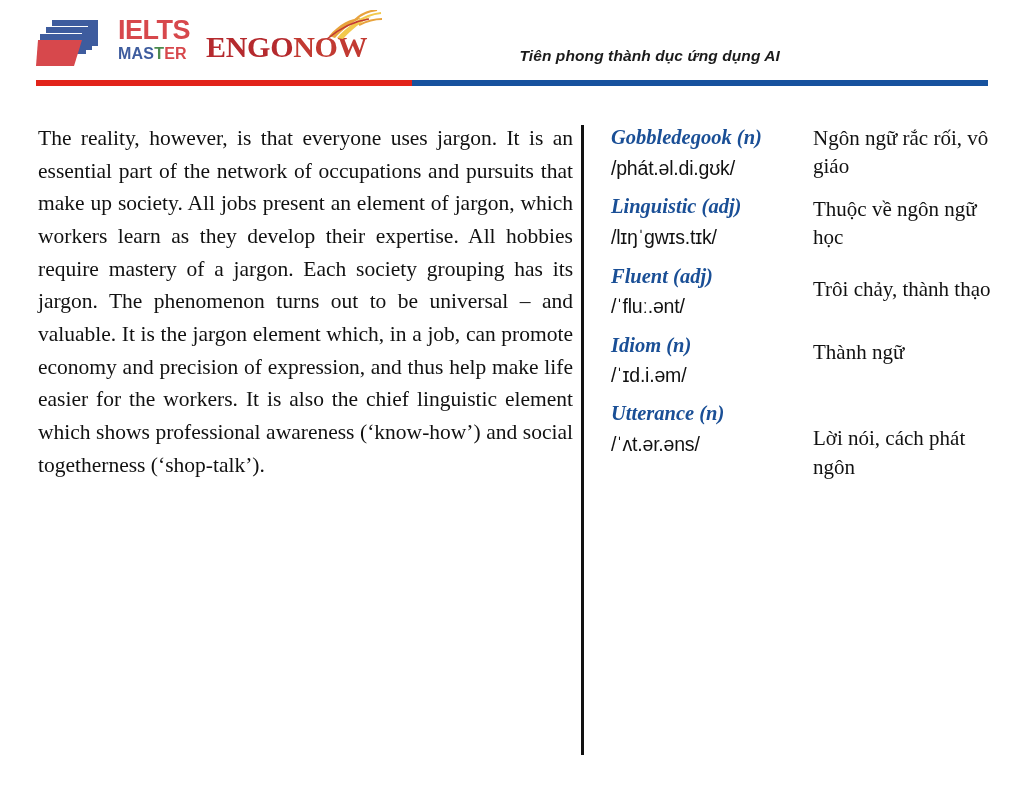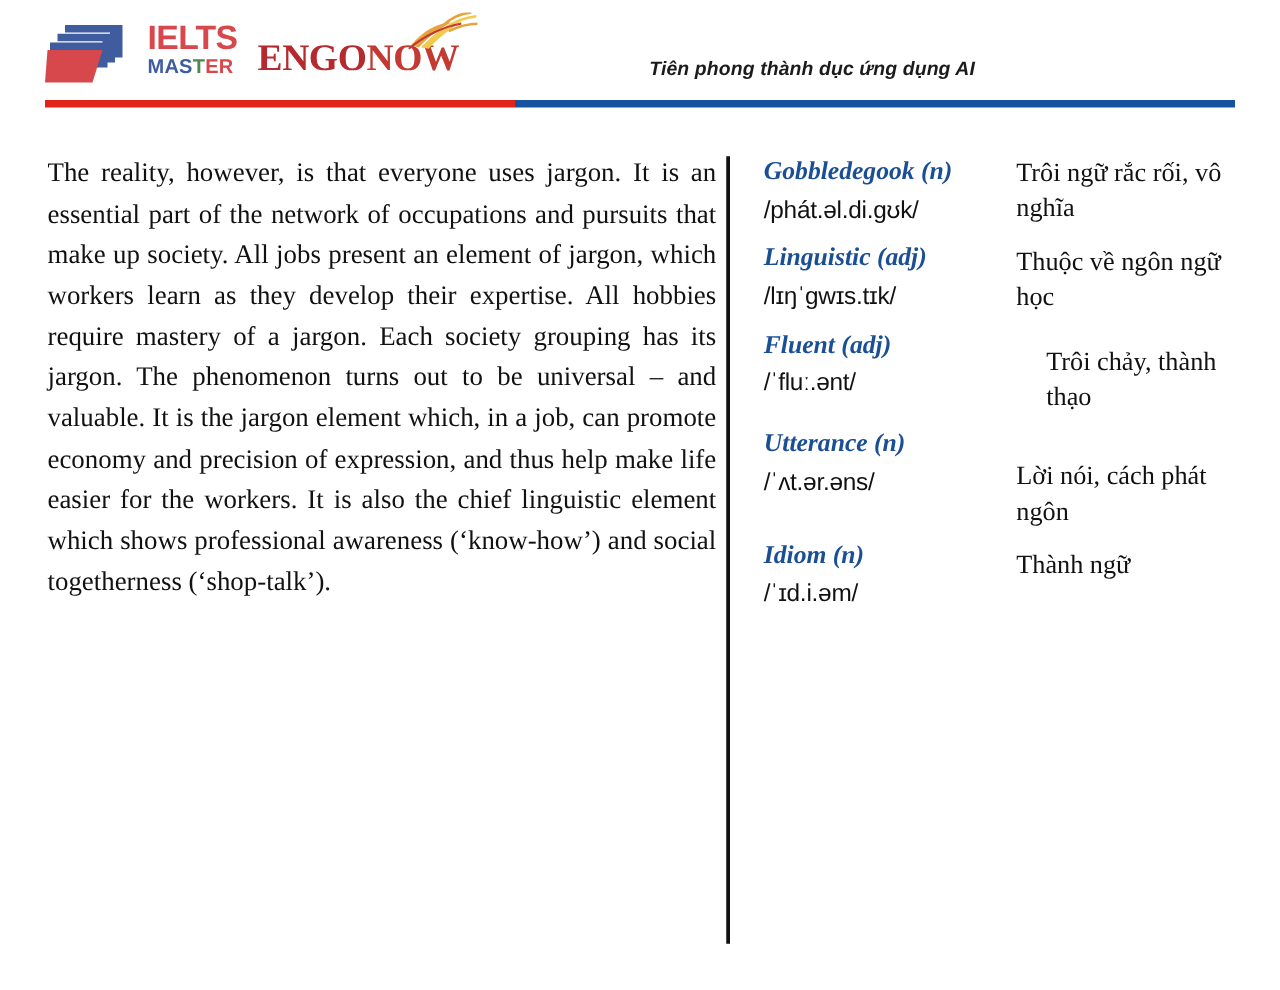--- a/index.html
+++ b/index.html
@@ -181,21 +181,21 @@
     padding-left: 2px;
   }
   .r0 .vocab-meaning { padding-top: 0px; }
   .r1 .vocab-meaning { padding-top: 2px; }
   .r2 .vocab-meaning { padding-top: 12px; }
   .r3 .vocab-meaning { padding-top: 6px; }
   .r4 .vocab-meaning { padding-top: 24px; }
 
   .r0 { margin-bottom: 11px; }
   .r1 { margin-bottom: 11px; }
-  .r2 { margin-bottom: 11px; gap: 24px; }
+  .r2 { margin-bottom: 11px; }
   .r3 { margin-bottom: 11px; }
 </style>
 </head>
 <body>
 
 <div class="header">
 
   <div class="logo-group">
 
     <div class="ielts-logo-wrap" style="display:flex;align-items:flex-start;">
@@ -244,50 +244,50 @@
 
   <div class="passage">The reality, however, is that everyone uses jargon. It is an essential part of the network of occupations and pursuits that make up society. All jobs present an element of jargon, which workers learn as they develop their expertise. All hobbies require mastery of a jargon. Each society grouping has its jargon. The phenomenon turns out to be universal – and valuable. It is the jargon element which, in a job, can promote economy and precision of expression, and thus help make life easier for the workers. It is also the chief linguistic element which shows professional awareness (‘know-how’) and social togetherness (‘shop-talk’).</div>
 
   <div class="vocab">
 
     <div class="vocab-row r0">
       <div class="vocab-left">
         <div class="vocab-word">Gobbledegook (n)</div>
         <div class="vocab-ipa">/phát.əl.di.ɡʊk/</div>
       </div>
-      <div class="vocab-meaning">Trôi ngữ rắc rối, vô nghĩa</div>
+      <div class="vocab-meaning">Ngôn ngữ rắc rối, vô giáo</div>
     </div>
 
     <div class="vocab-row r1">
       <div class="vocab-left">
         <div class="vocab-word">Linguistic (adj)</div>
         <div class="vocab-ipa">/lɪŋˈɡwɪs.tɪk/</div>
       </div>
       <div class="vocab-meaning">Thuộc về ngôn ngữ học</div>
     </div>
 
     <div class="vocab-row r2">
       <div class="vocab-left">
         <div class="vocab-word">Fluent (adj)</div>
         <div class="vocab-ipa">/ˈfluː.ənt/</div>
       </div>
       <div class="vocab-meaning">Trôi chảy, thành thạo</div>
     </div>
 
+    <div class="vocab-row r3">
+      <div class="vocab-left">
+        <div class="vocab-word">Idiom (n)</div>
+        <div class="vocab-ipa">/ˈɪd.i.əm/</div>
+      </div>
+      <div class="vocab-meaning">Thành ngữ</div>
+    </div>
+
     <div class="vocab-row r4">
       <div class="vocab-left">
         <div class="vocab-word">Utterance (n)</div>
         <div class="vocab-ipa">/ˈʌt.ər.əns/</div>
       </div>
       <div class="vocab-meaning">Lời nói, cách phát ngôn</div>
     </div>
 
-    <div class="vocab-row r3">
-      <div class="vocab-left">
-        <div class="vocab-word">Idiom (n)</div>
-        <div class="vocab-ipa">/ˈɪd.i.əm/</div>
-      </div>
-      <div class="vocab-meaning">Thành ngữ</div>
-    </div>
-
   </div>
 
 </div>
 
 </body></html>

